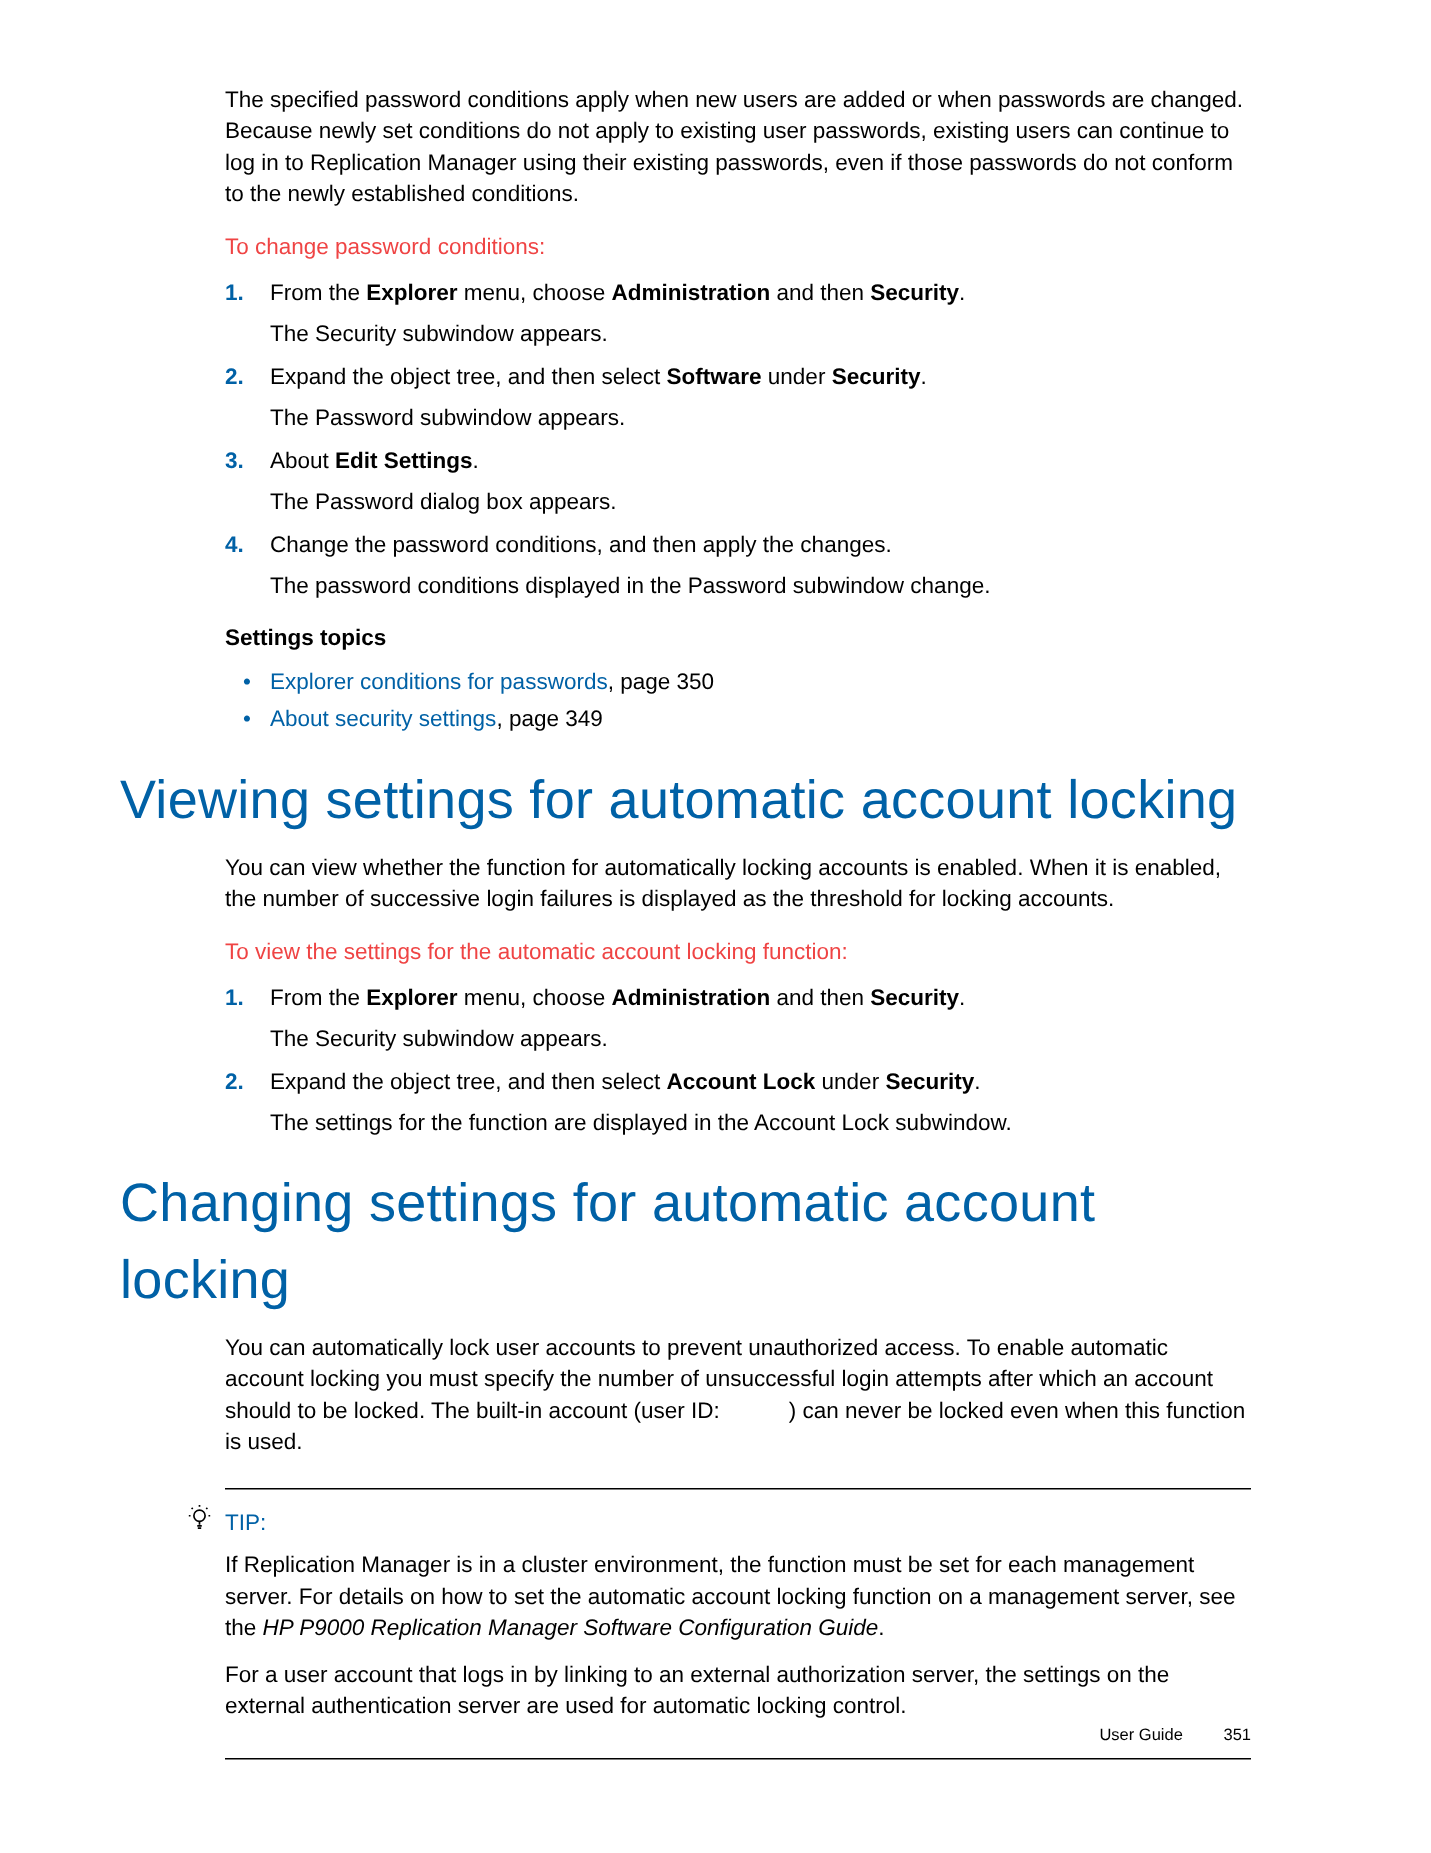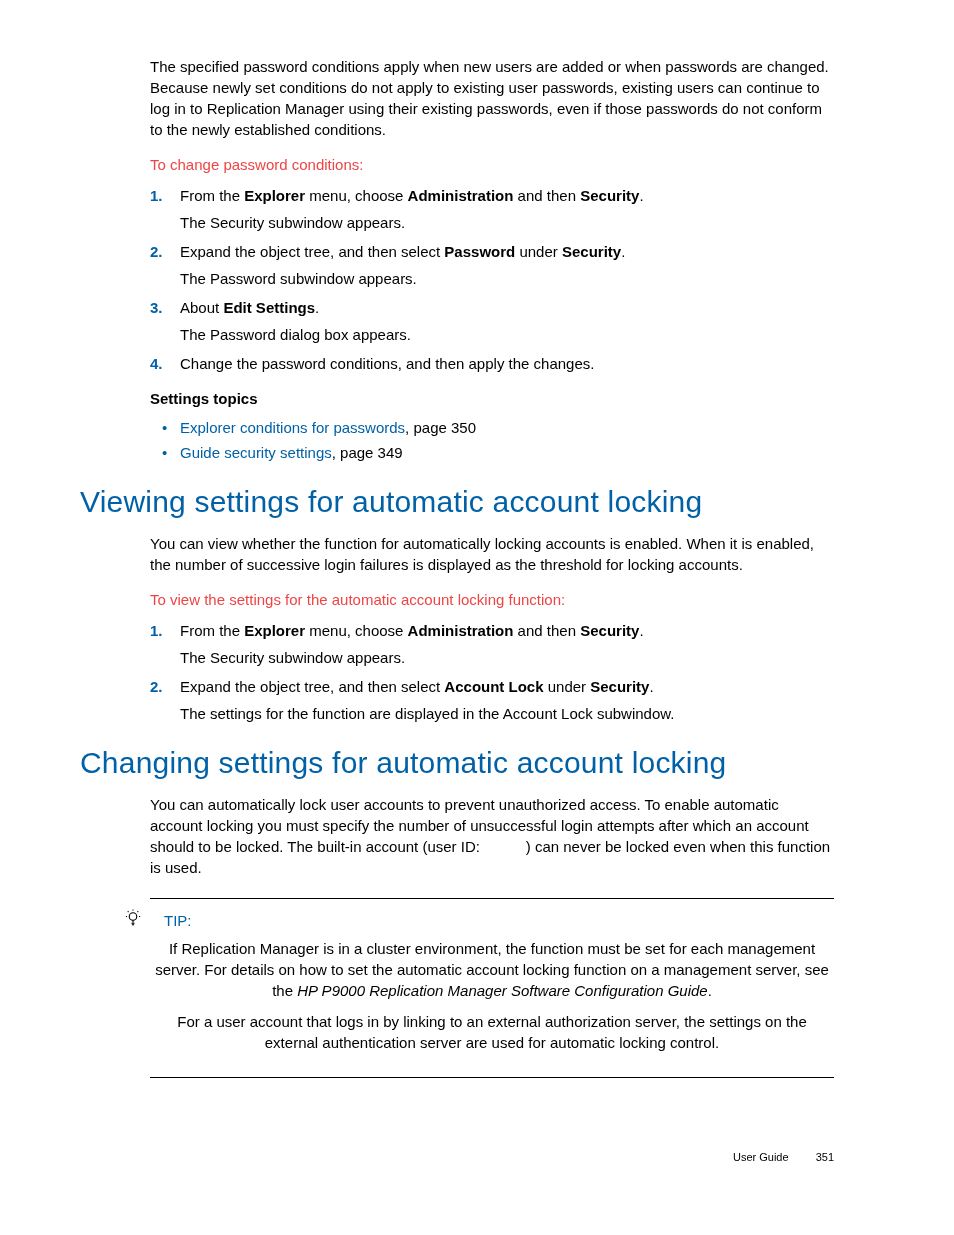--- a/index.html
+++ b/index.html
@@ -35,34 +35,34 @@
     content: "•";
     position: absolute;
     left: 12px;
     top: 0;
     color: #0061a6;
   }
   .link { color: #0061a6; }
   h1.sec {
     font-family: Arial, Helvetica, sans-serif;
     font-weight: 300;
-    font-size: 30px;
+    font-size: 36px;
     color: #0061a6;
     margin: 18px 0 10px 0;
     letter-spacing: 0.2px;
   }
   .tipbox {
     border-top: 1px solid #000;
     border-bottom: 1px solid #000;
     margin-top: 20px;
     padding: 10px 0 14px 0;
   }
-  .tiphead { color: #0061a6; display: flex; align-items: center; gap: 22px; margin-bottom: 6px; }
+  .tiphead { color: #0061a6; display: flex; align-items: center; gap: 8px; margin-bottom: 6px; }
   .tiphead .iconwrap { margin-left: -26px; }
-  .tip-p { margin-bottom: 10px; text-align: center; }
+  .tip-p { margin-bottom: 10px; }
   .italic { font-style: italic; }
   .footer {
     position: absolute;
     bottom: 70px;
     right: 120px;
     font-size: 11px;
   }
   .footer .pn { margin-left: 24px; }
 </style>
 </head>
@@ -74,38 +74,39 @@
   <p class="blue-bold">To change password conditions:</p>
 
   <ol class="numbered">
     <li>
       <span class="num">1.</span>
       <span><span>From the </span><span class="b">Explorer</span><span> menu, choose </span><span class="b">Administration</span><span> and then </span><span class="b">Security</span><span>.</span></span>
       <div class="sub">The Security subwindow appears.</div>
     </li>
     <li>
       <span class="num">2.</span>
-      <span><span>Expand the object tree, and then select </span><span class="b">Password</span><span> under </span><span class="b">Security</span><span>.</span></span>
+      <span><span>Expand the object tree, and then select </span><span class="b">Software</span><span> under </span><span class="b">Security</span><span>.</span></span>
       <div class="sub">The Password subwindow appears.</div>
     </li>
     <li>
       <span class="num">3.</span>
       <span><span>About </span><span class="b">Edit Settings</span><span>.</span></span>
       <div class="sub">The Password dialog box appears.</div>
     </li>
     <li>
       <span class="num">4.</span>
       <span>Change the password conditions, and then apply the changes.</span>
+      <div class="sub">The password conditions displayed in the Password subwindow change.</div>
     </li>
   </ol>
 
   <p class="related-head">Settings topics</p>
   <ul class="bullets">
     <li><span class="link">Explorer conditions for passwords</span><span>, page 350</span></li>
-    <li><span class="link">Guide security settings</span><span>, page 349</span></li>
+    <li><span class="link">About security settings</span><span>, page 349</span></li>
   </ul>
 </div>
 
 <h1 class="sec">Viewing settings for automatic account locking</h1>
 
 <div class="content">
   <p class="intro">You can view whether the function for automatically locking accounts is enabled. When it is enabled, the number of successive login failures is displayed as the threshold for locking accounts.</p>
   <p class="blue-bold">To view the settings for the automatic account locking function:</p>
   <ol class="numbered">
     <li>

